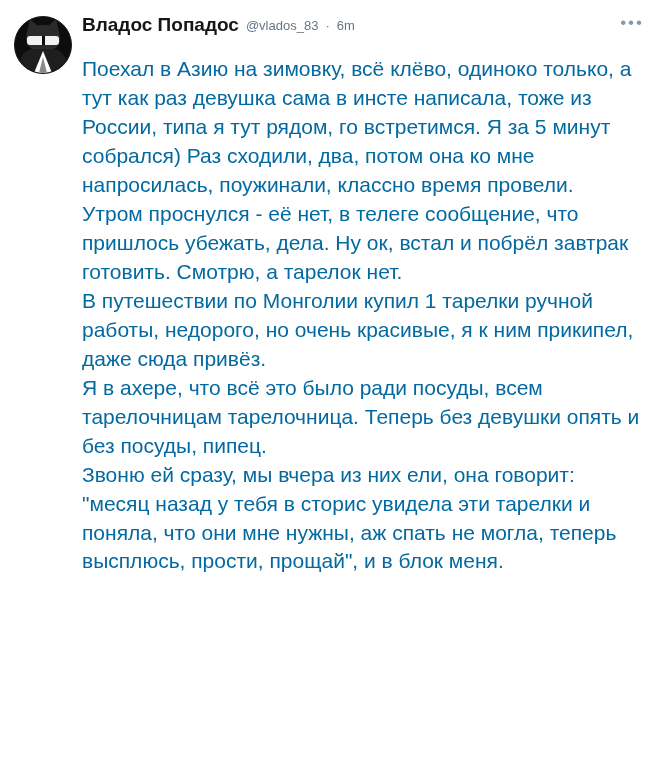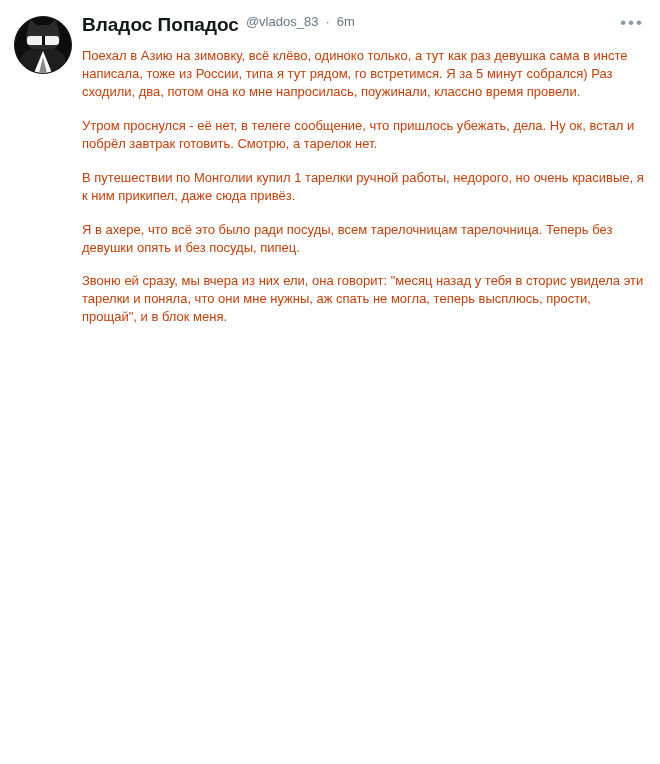--- a/index.html
+++ b/index.html
@@ -107,23 +107,24 @@
     border-right: 4px solid transparent;
     border-bottom: 16px solid #8a8a8a;
   }
   .content-col {
     flex: 1 1 auto;
     min-width: 0;
     padding-left: 4px;
   }
   .header-row {
     display: flex;
+    align-items: center;
     white-space: nowrap;
     line-height: 1.2;
-    margin-bottom: 10px;
+    margin-bottom: 18px;
   }
   .display-name {
     font-weight: bold;
     font-size: 19px;
     color: #14171a;
   }
   .handle, .sep, .timestamp {
     font-size: 13px;
     color: #657786;
     margin-left: 7px;
@@ -132,30 +133,30 @@
   .more-btn {
     margin-left: auto;
     color: #8899a6;
     font-size: 17px;
     letter-spacing: 2px;
     padding: 0 2px 6px 8px;
     cursor: pointer;
     line-height: 1;
   }
   .tweet-body {
-    font-size: 13px;
+    font-size: 21px;
     line-height: 1.38;
-    color: #c2410c;
+    color: #0369a1;
     word-wrap: break-word;
   }
   .tweet-body p {
     margin: 0 0 0 0;
   }
   .tweet-body p + p {
-    margin-top: 16px;
+    margin-top: 0px;
   }
 </style>
 </head>
 <body>
 
 <div class="tweet">
 
   <div class="avatar-col">
     <div class="avatar">
       <span class="ear-l"></span>

